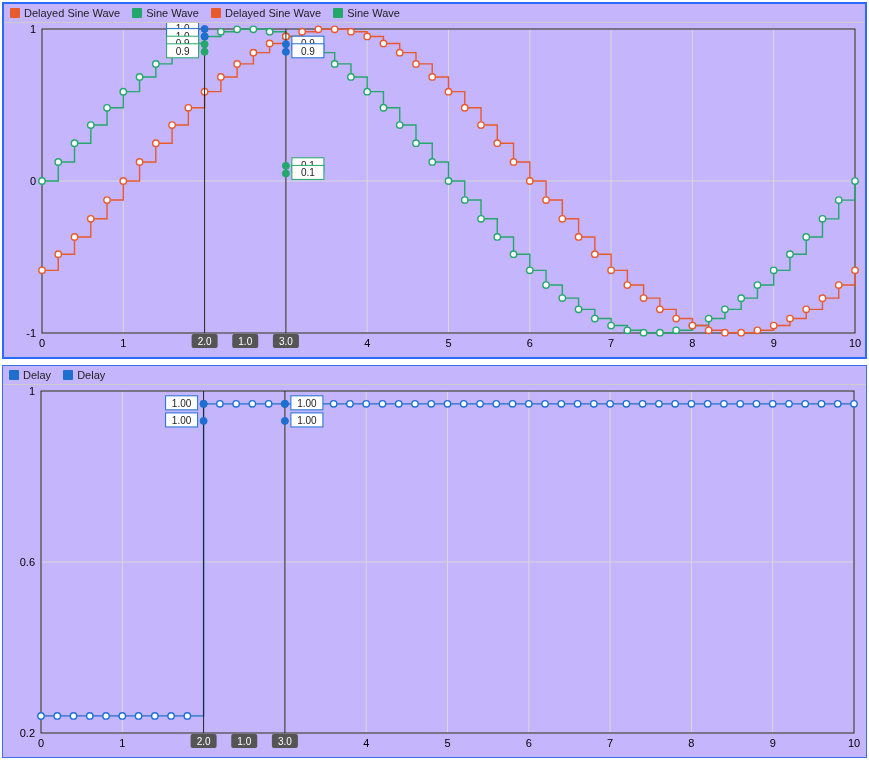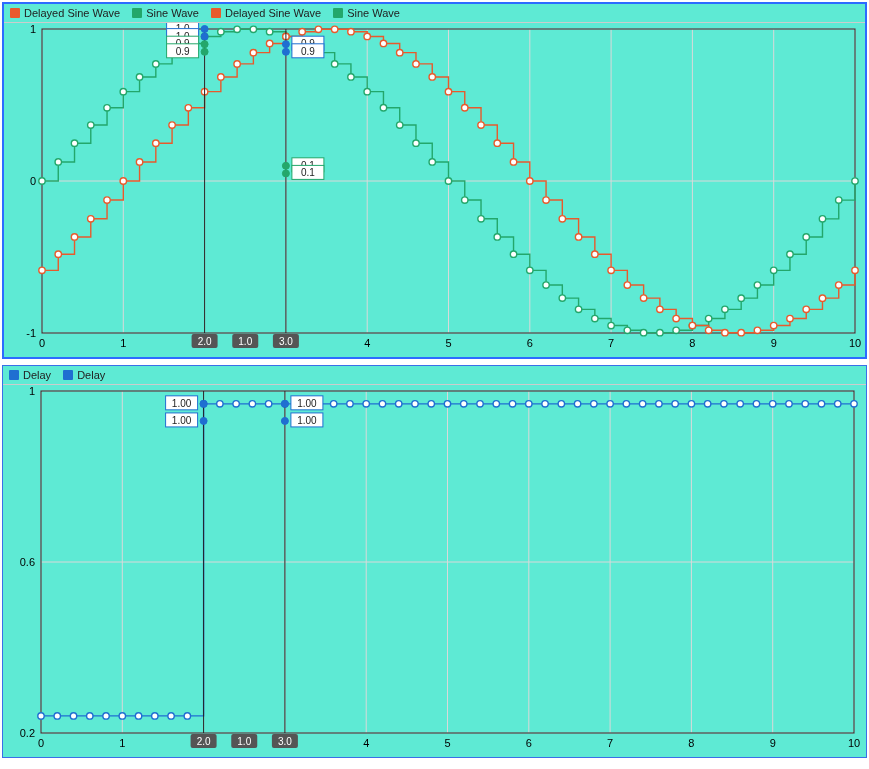--- a/index.html
+++ b/index.html
@@ -1,17 +1,17 @@
 <!DOCTYPE html>
 <html><head>
 <meta charset="utf-8">
 <style>
   html,body{margin:0;padding:0;background:#fff;font-family:Arial,Helvetica,sans-serif;font-size:11px;color:#222}
   .page{width:869px;padding:2px;box-sizing:border-box}
-  .panel{border:1px solid #3a6fe8;margin-bottom:6px;position:relative;background:#5eead4}
+  .panel{border:1px solid #3a6fe8;margin-bottom:6px;position:relative;background:#c4b5fd}
   .panel.selected{border:2px solid #2d6bff}
   .legend{display:flex;align-items:center;gap:12px;padding:3px 6px;border-bottom:1px solid #ccc;font-size:11px}
   .legend-item{display:flex;align-items:center;gap:4px;white-space:nowrap}
   .swatch{width:10px;height:10px;display:inline-block;border-radius:1px}
   .plot-wrap{position:relative}
   svg{display:block}
   .grid line{stroke:#d9d9d9;stroke-width:1}
   .axis-frame{fill:none;stroke:#222;stroke-width:1}
   .series-step{fill:none;stroke-width:1.4}
   .marker{fill:#fff;stroke-width:1.4}

